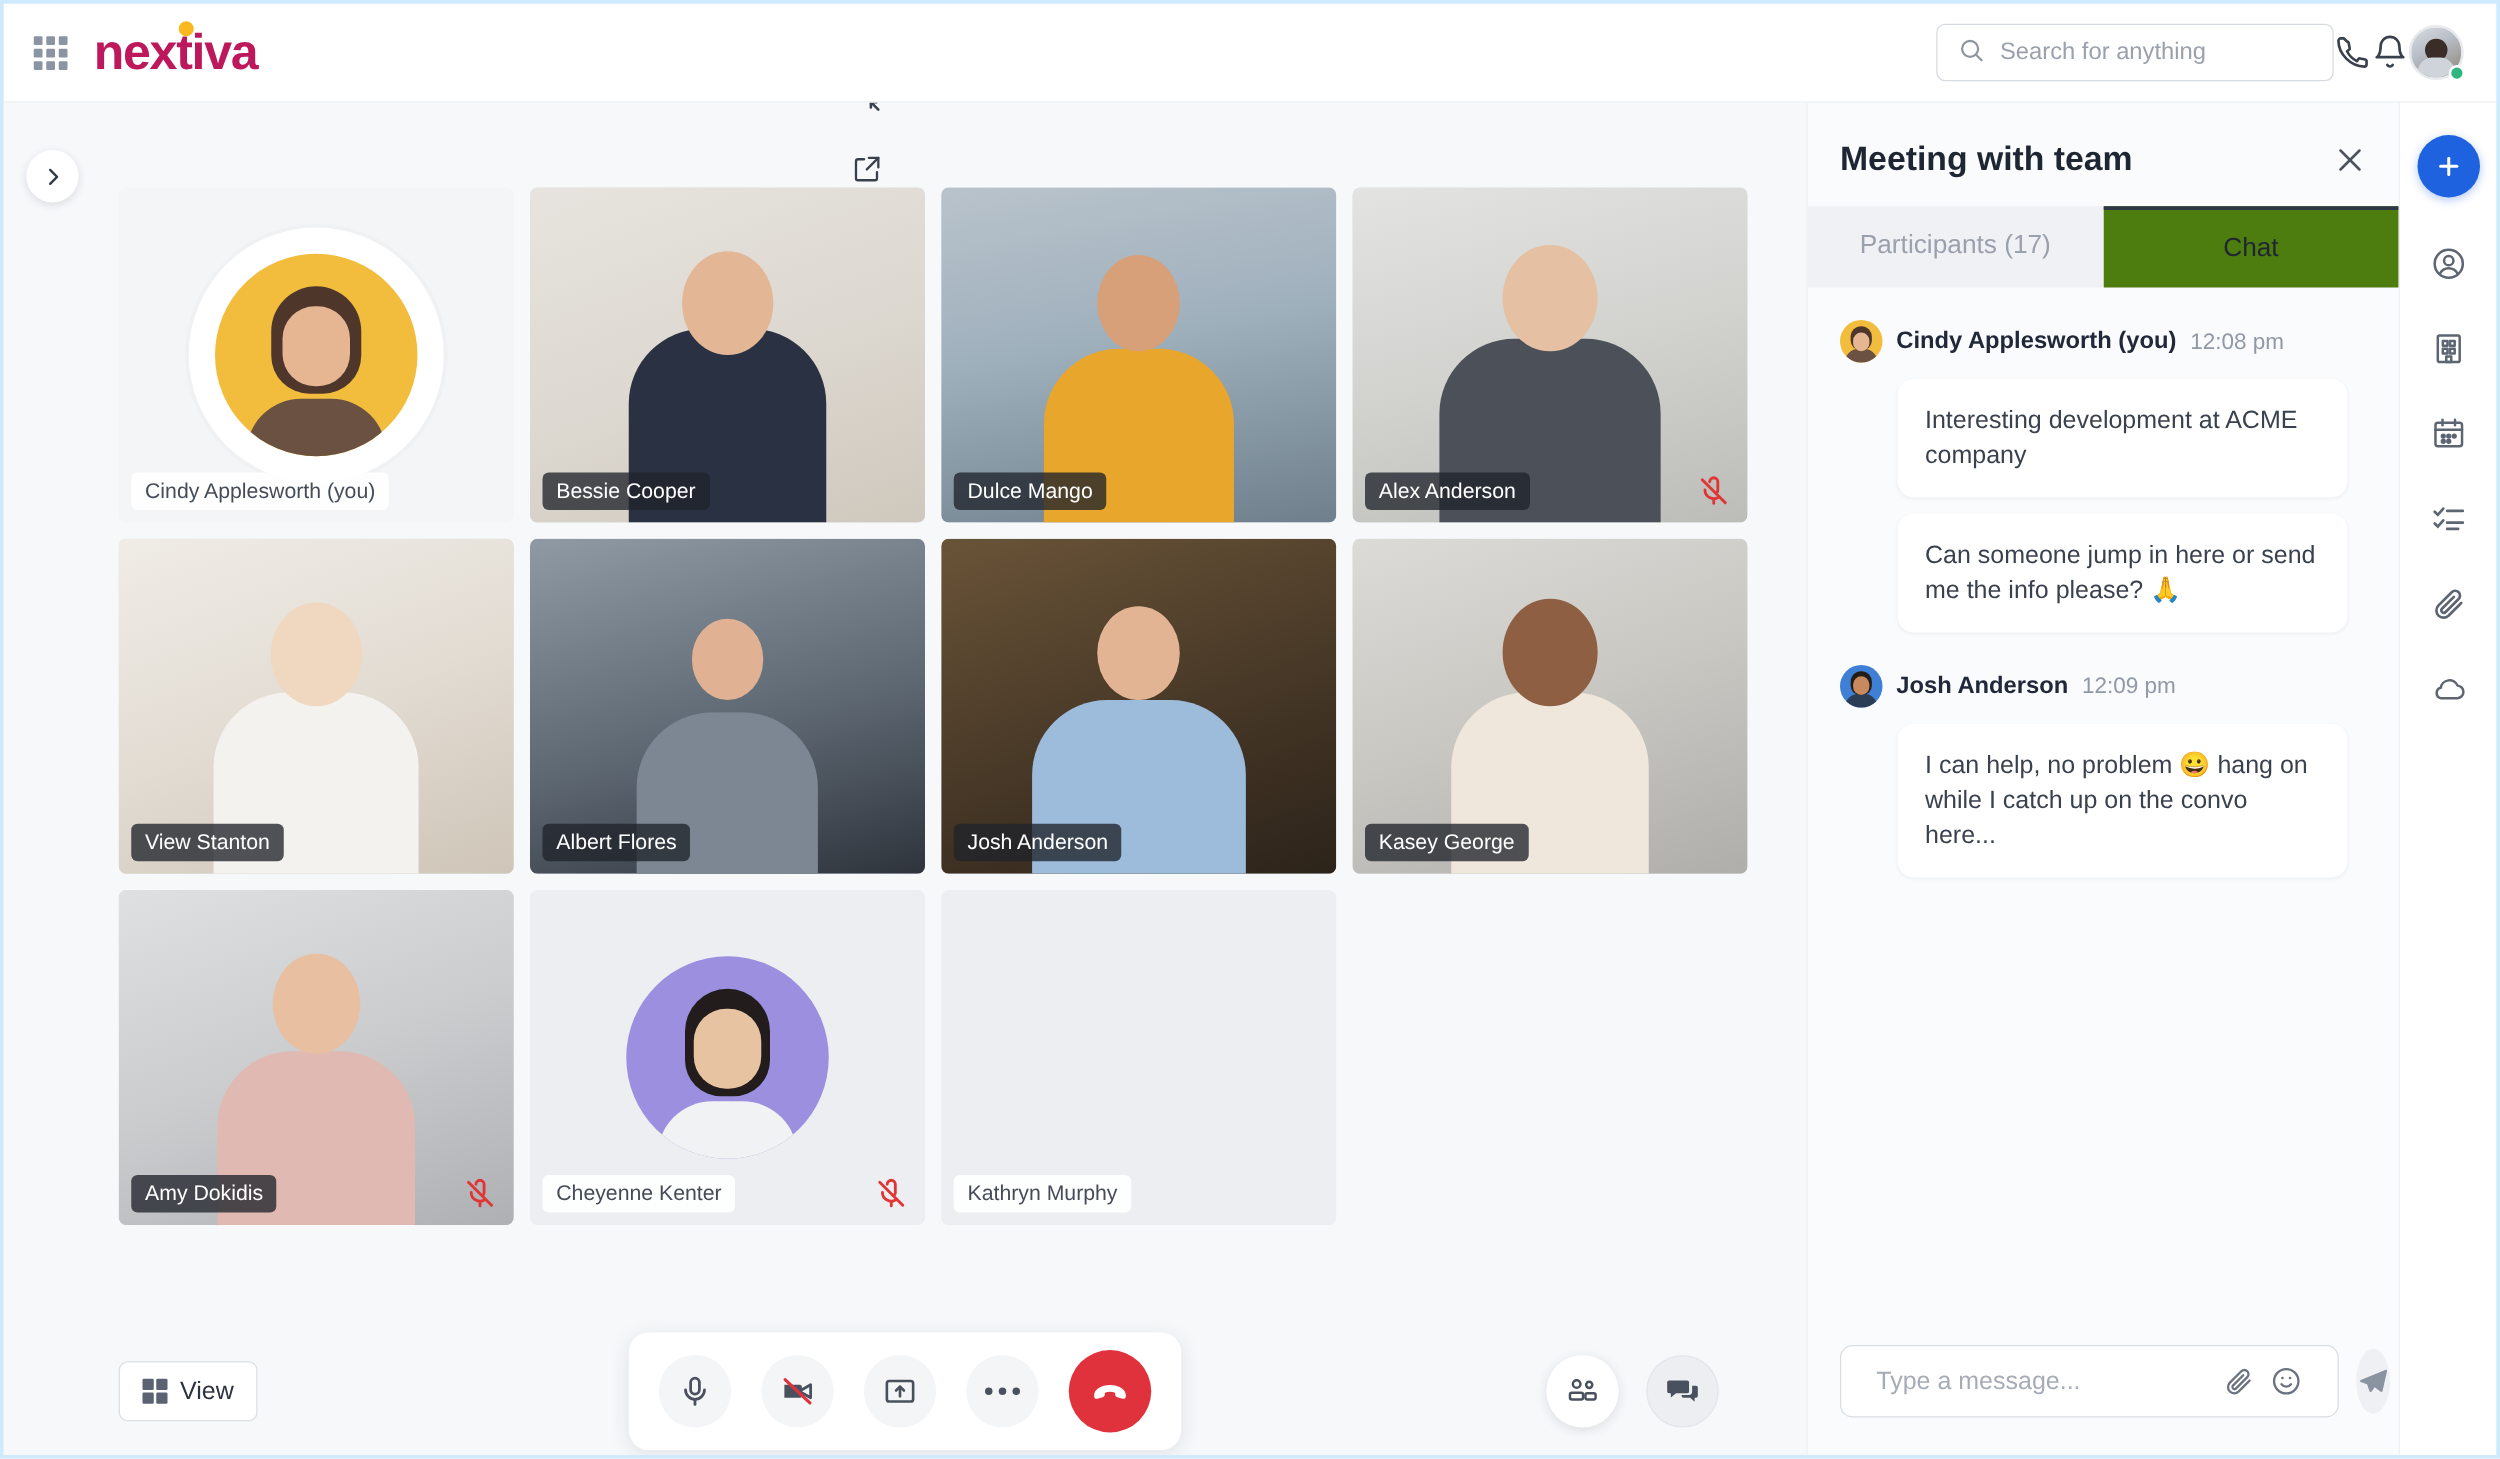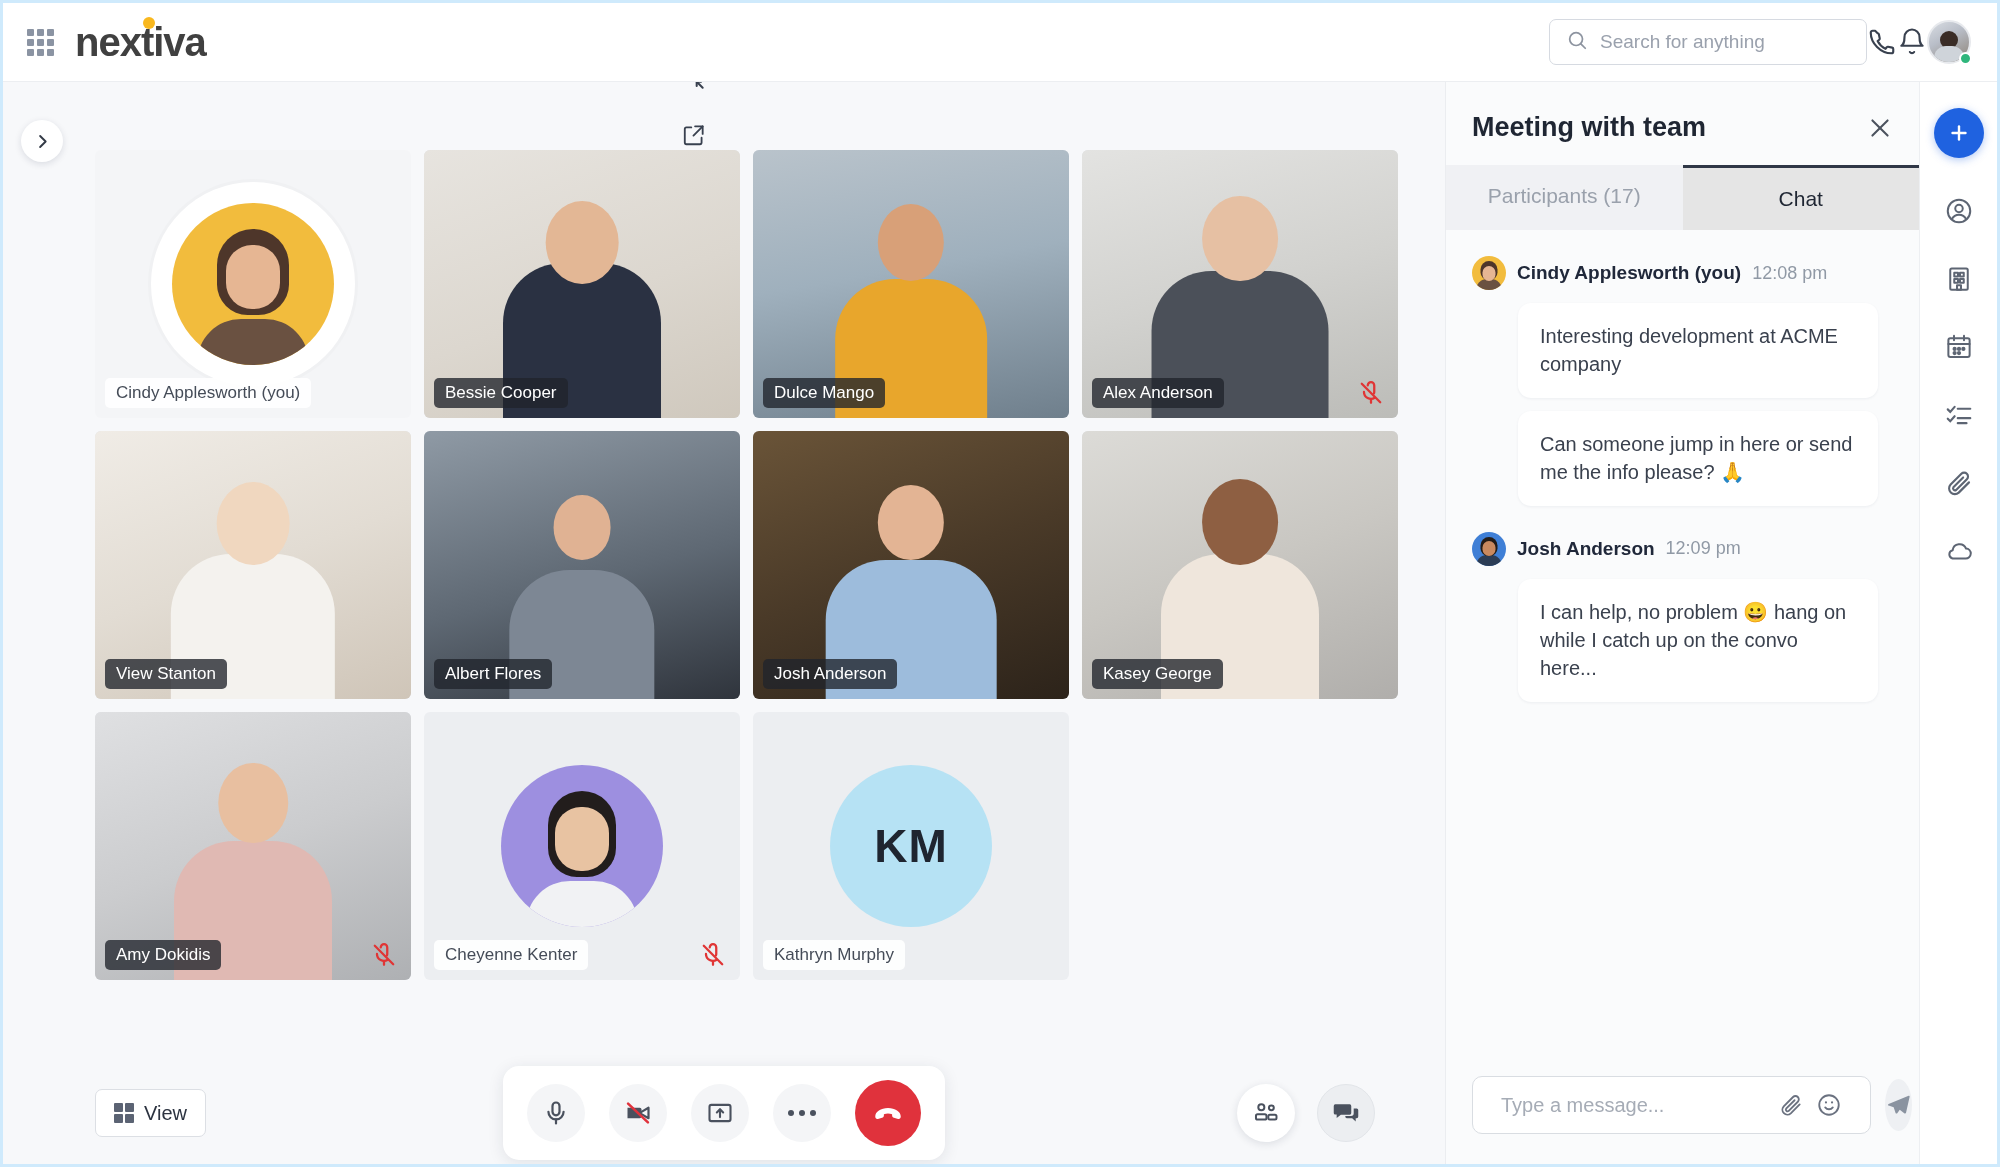--- a/index.html
+++ b/index.html
@@ -28,21 +28,21 @@
     margin-left: 20px; width: 34px; height: 34px;
     display: grid; grid-template-columns: repeat(3, 7px);
     grid-template-rows: repeat(3, 7px); gap: 3px;
     align-content: center; justify-content: center;
     cursor: pointer;
   }
   .grid-menu i { display:block; width: 7px; height: 7px; background: #8b94a3; border-radius: 1px; }
   .logo {
     margin-left: 18px; position: relative;
     font-size: 40px; font-weight: 700; letter-spacing: -1px;
-    color: #404040;
+    color: #be185d;
   }
   .logo .dot {
     position: absolute; top: -3px; left: 68px;
     width: 12px; height: 12px; border-radius: 50%;
     background: #f9b81e;
   }
   .topbar-right {
     margin-left: auto; display: flex; align-items: center; 
     padding-right: 26px;
   }
@@ -232,21 +232,21 @@
   .panel-title { font-size: 27px; font-weight: 700; color: #1f2633; }
   .close-x { width: 26px; height: 26px; color: #4b525e; cursor: pointer; }
   .close-x svg { width:100%; height:100%; display:block; }
   .tabs { display: flex; }
   .tab {
     flex: 1; text-align: center; padding: 19px 0;
     font-size: 21px; color: #9aa1ac; cursor: pointer;
     background: #f0f1f4;
   }
   .tab.active {
-    background: #e5e5e5; color: #1f2633;
+    background: #4d7c0f; color: #1f2633;
     border-top: 3px solid #2f3746;
   }
   .msgs { flex: 1; overflow: hidden; padding: 26px 26px 0 26px; }
   .msg-group { margin-bottom: 26px; }
   .msg-head { display:flex; align-items:center; gap: 11px; margin-bottom: 13px; }
   .msg-av { width: 34px; height: 34px; border-radius: 50%; overflow:hidden; position:relative; flex:none; }
   .msg-av.gold { background:#f2bc3d; }
   .msg-av.blue { background:#3f7fd6; }
   .msg-av .h { position:absolute; left:50%; top:16%; width:17px; height:19px; transform:translateX(-50%); border-radius:9px 9px 8px 8px; background:#4e362a; }
   .msg-av .f { position:absolute; left:50%; top:28%; width:13px; height:15px; transform:translateX(-50%); border-radius:7px; background:#e6b693; }
@@ -496,23 +496,20 @@
             <svg viewBox="0 0 24 24" fill="none" stroke="currentColor" stroke-width="2.1" stroke-linecap="round">
               <path d="M9 5a3 3 0 016 0v6a3 3 0 01-.4 1.5"></path>
                 <path d="M5.5 11a6.5 6.5 0 0010 5.4"></path>
               <line x1="12" y1="18" x2="12" y2="21"></line>
                 <line x1="3.5" y1="3.5" x2="20.5" y2="20.5"></line>
             </svg>
           </span>
         </div>
 
         <div class="tile blank">
-          <div class="av-circle av-blue">
-            <span class="av-initials">KM</span>
-          </div>
           <span class="namechip light">Kathryn Murphy</span>
         </div>
 
       </div>
 
       <div class="controls-row">
         <div class="view-btn">
           <span class="view-grid">
               <i></i>
               <i></i>

